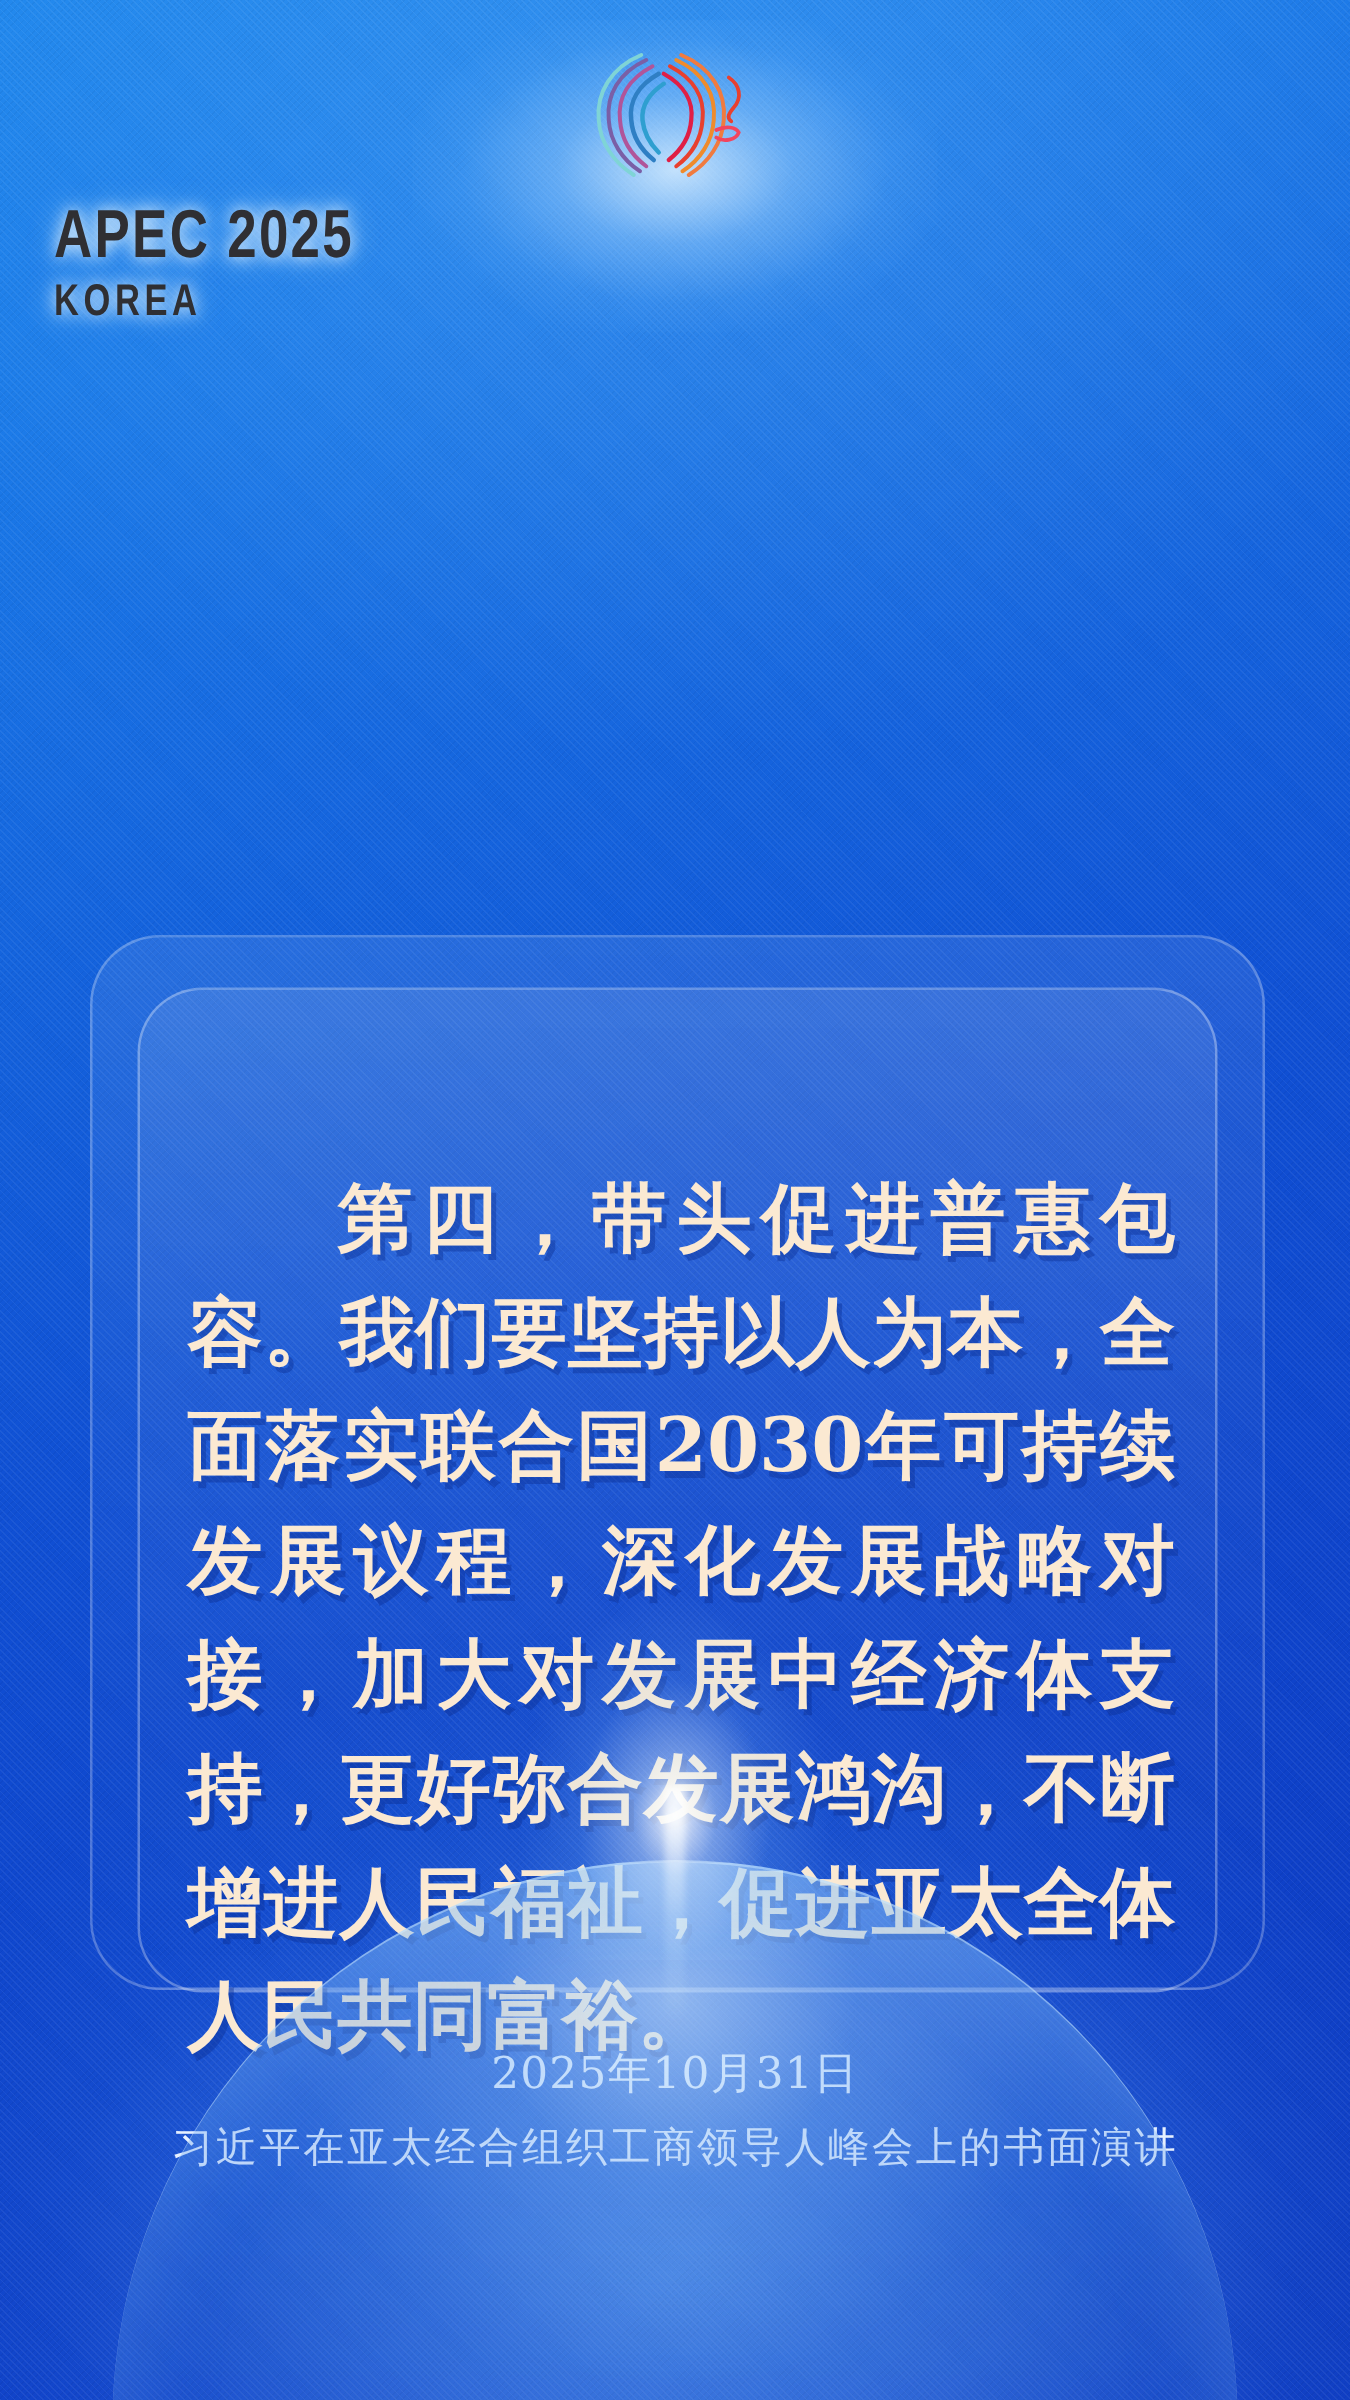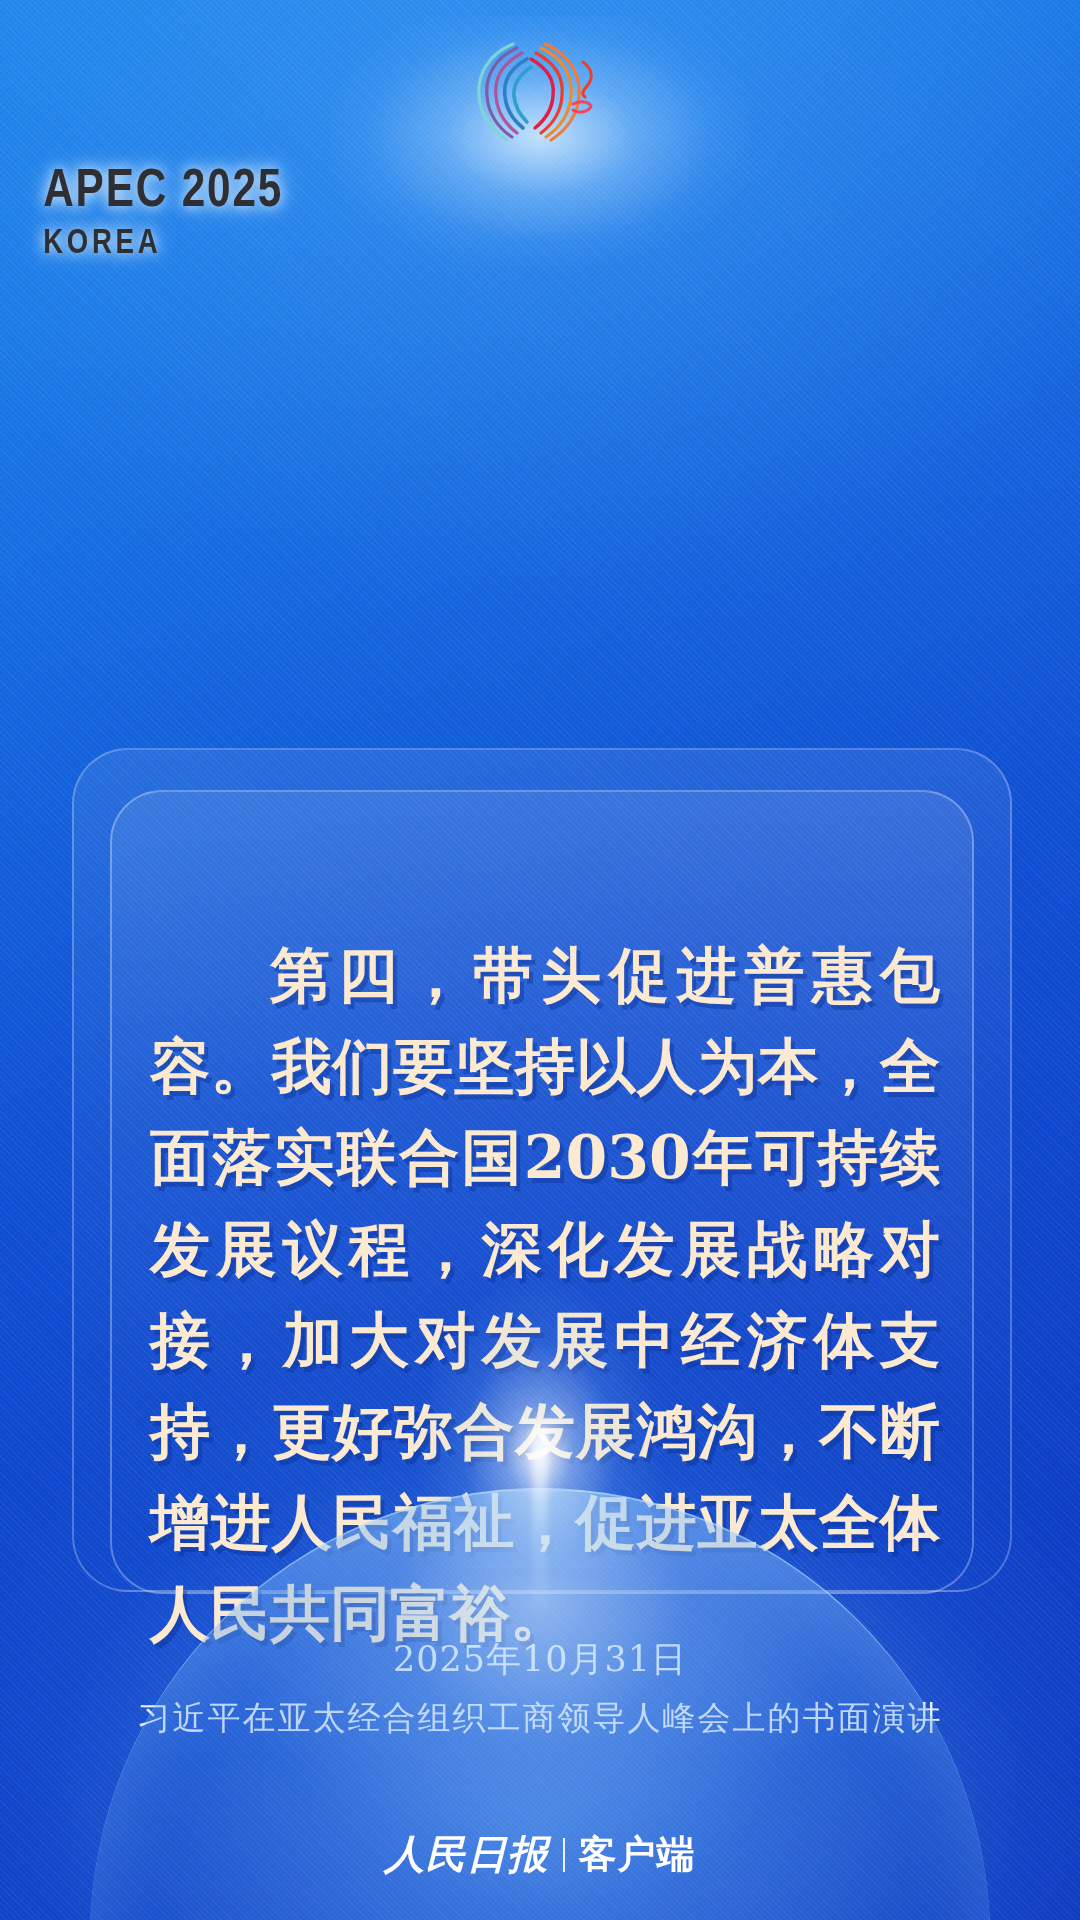--- a/index.html
+++ b/index.html
@@ -255,19 +255,14 @@
 
   <div id="meta">
     <div id="meta-date">2025年10月31日</div>
     <div id="meta-source">习近平在亚太经合组织工商领导人峰会上的书面演讲</div>
   </div>
 
   <div id="earth"></div>
   <div id="earth-flare"></div>
   <div id="earth-beam"></div>
 
-  <div id="brand">
-    <span id="brand-name">人民日报</span>
-    <span id="brand-divider"></span>
-    <span id="brand-product">客户端</span>
-  </div>
 
 </div>
 
 </body></html>

